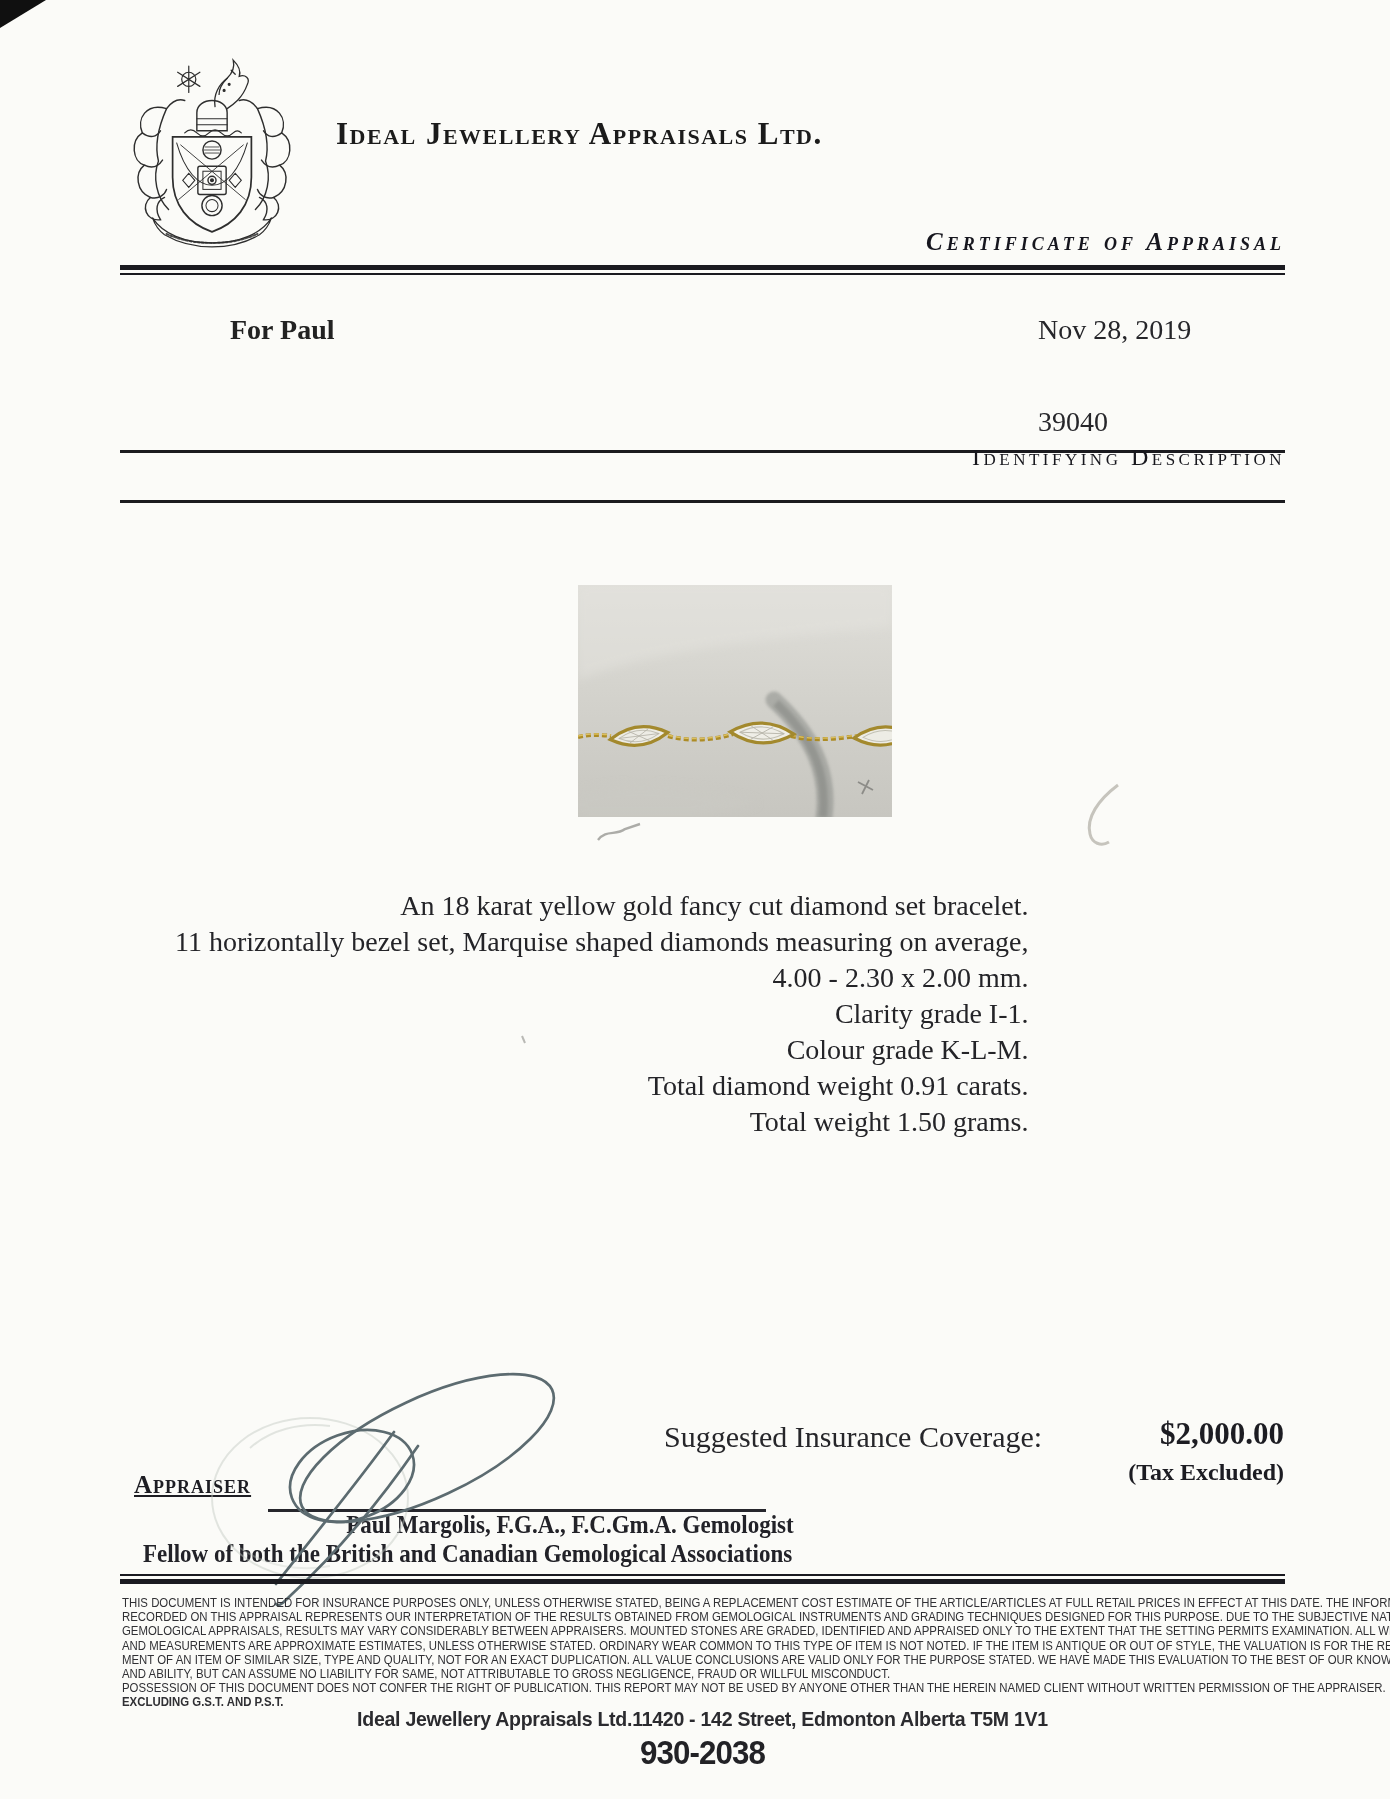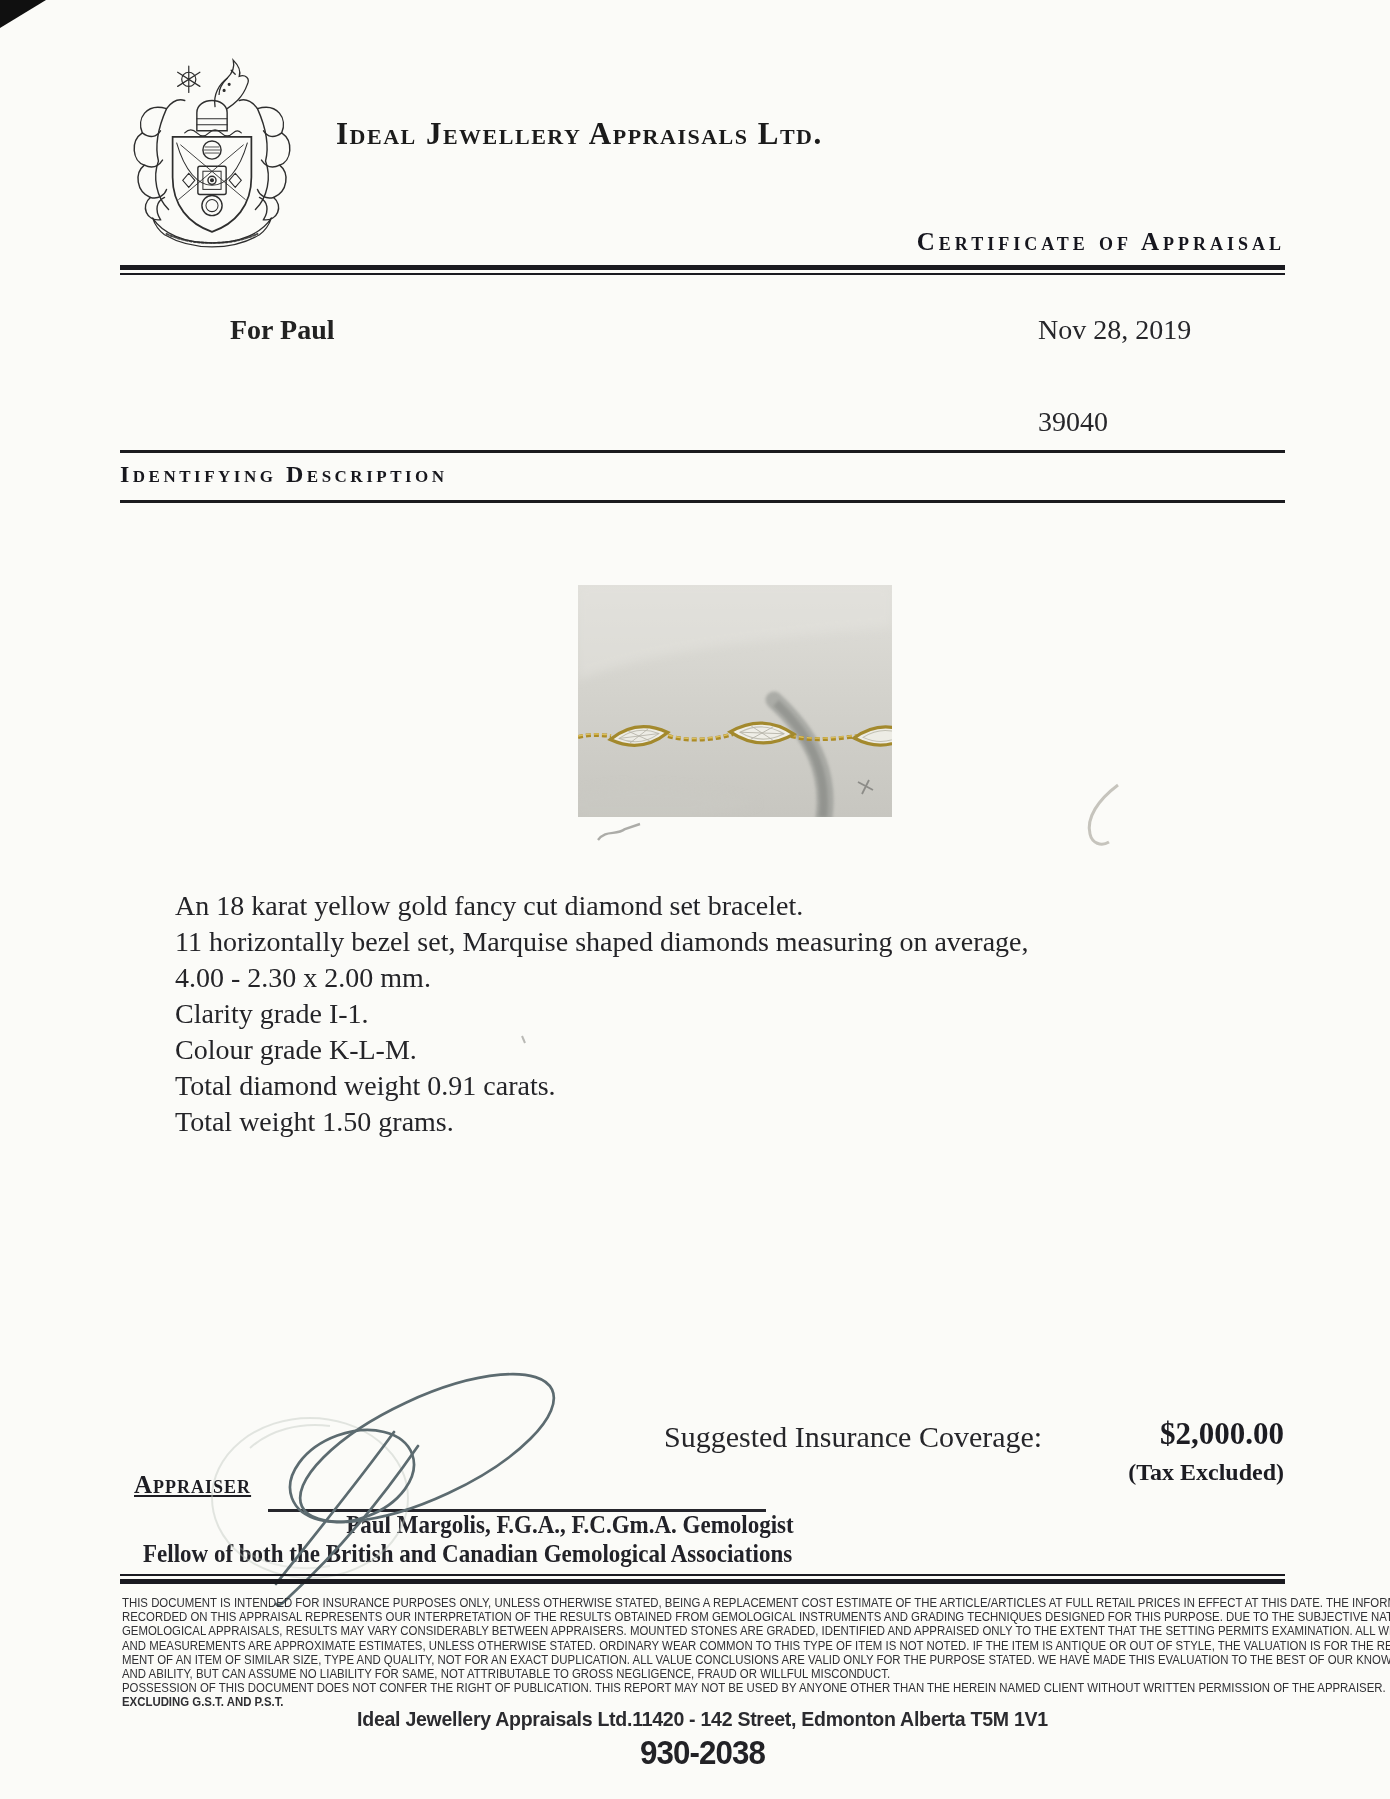--- a/index.html
+++ b/index.html
@@ -12,41 +12,41 @@
 
   
   .corner-mark { left:0; top:0; width:46px; height:28px;
     background:#101010; clip-path:polygon(0 0,100% 0,0 100%); }
 
   
   .crest { left:126px; top:48px; width:172px; height:202px; }
   .company-name { left:336px; top:116px; font-size:31px; font-weight:600;
     font-variant:small-caps; letter-spacing:1.5px; color:#1b1b1b; white-space:nowrap; }
   .cert-title { right:105px; top:228px; font-size:25px; font-weight:600;
-    font-variant:small-caps; letter-spacing:4px; color:#16161e; white-space:nowrap; }
+    font-variant:small-caps; letter-spacing:4px; color:#16161e; white-space:nowrap;font-style:italic; }
 
   .rule { left:120px; width:1165px; }
   .rule-double-a { top:265px; height:3px; border-top:5px solid #1a1a20; border-bottom:2px solid #1a1a20; }
   .rule-single-a { top:450px; height:3px; background:#1b1b1f; }
   .rule-single-b { top:500px; height:3px; background:#1b1b1f; }
   .rule-double-b { top:1574px; height:3px; border-top:2px solid #1a1a20; border-bottom:5px solid #1a1a20; }
 
   .client { left:230px; top:314px; font-size:28px; font-weight:bold; color:#222; }
   .date   { left:1038px; top:314px; font-size:28px; color:#26262a; }
   .file-no{ left:1038px; top:406px; font-size:28px; color:#26262a; }
 
-  .sec-heading { left:120px; top:461px; width:1165px; text-align:left;
-    font-size:24px; font-weight:700; font-variant:small-caps; letter-spacing:3.5px; color:#17171d; }
+  .sec-heading { left:120px; top:444px; width:1165px; text-align:right;
+    font-size:24px; font-weight:400; font-variant:small-caps; letter-spacing:3.5px; color:#17171d; }
 
   
   .photo { left:578px; top:585px; width:314px; height:232px; overflow:hidden; }
   .photo svg { display:block; }
 
   
-  .desc { left:175px; top:888px; font-size:28px; line-height:36px; color:#242428; }
+  .desc { left:175px; top:888px; font-size:28px; line-height:36px; color:#242428;text-align:right; }
   .desc div { white-space:nowrap; }
 
   
   .sic-label { left:664px; top:1420px; font-size:30px; color:#26262a; white-space:nowrap; }
   .sic-amount{ right:106px; top:1416px; font-size:31px; font-weight:bold; color:#1c1c22;text-align:right; }
   .sic-tax   { right:106px; top:1459px; font-size:24px; font-weight:bold; color:#1c1c22;text-align:right; }
 
   
   .appraiser-label { left:134px; top:1471px; font-size:25px; font-weight:bold;
     font-variant:small-caps; letter-spacing:1px; color:#1d1d23;text-decoration:underline; }

